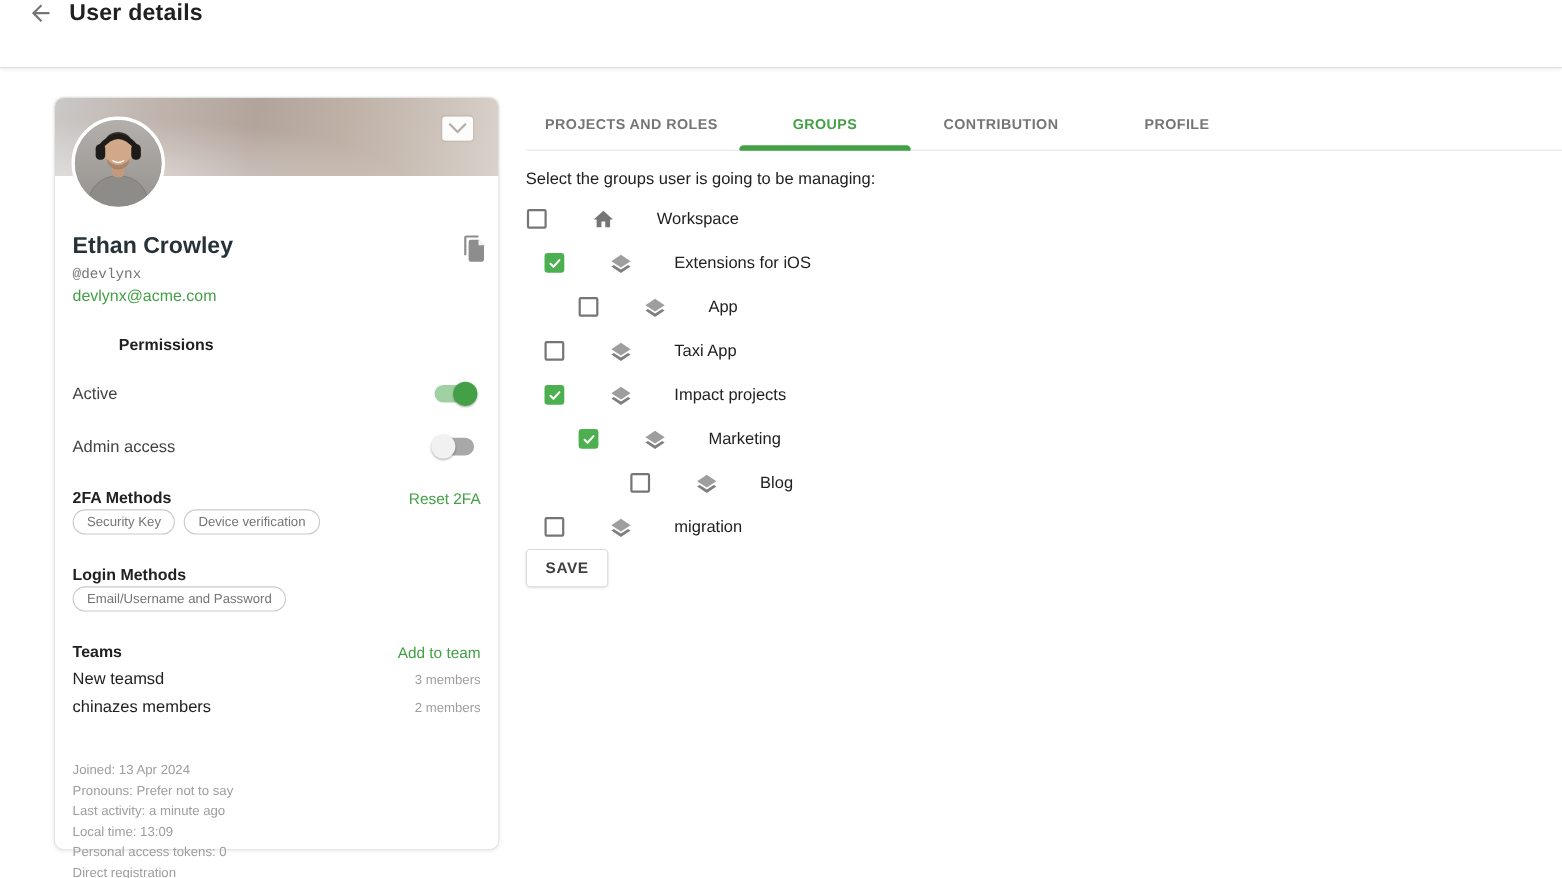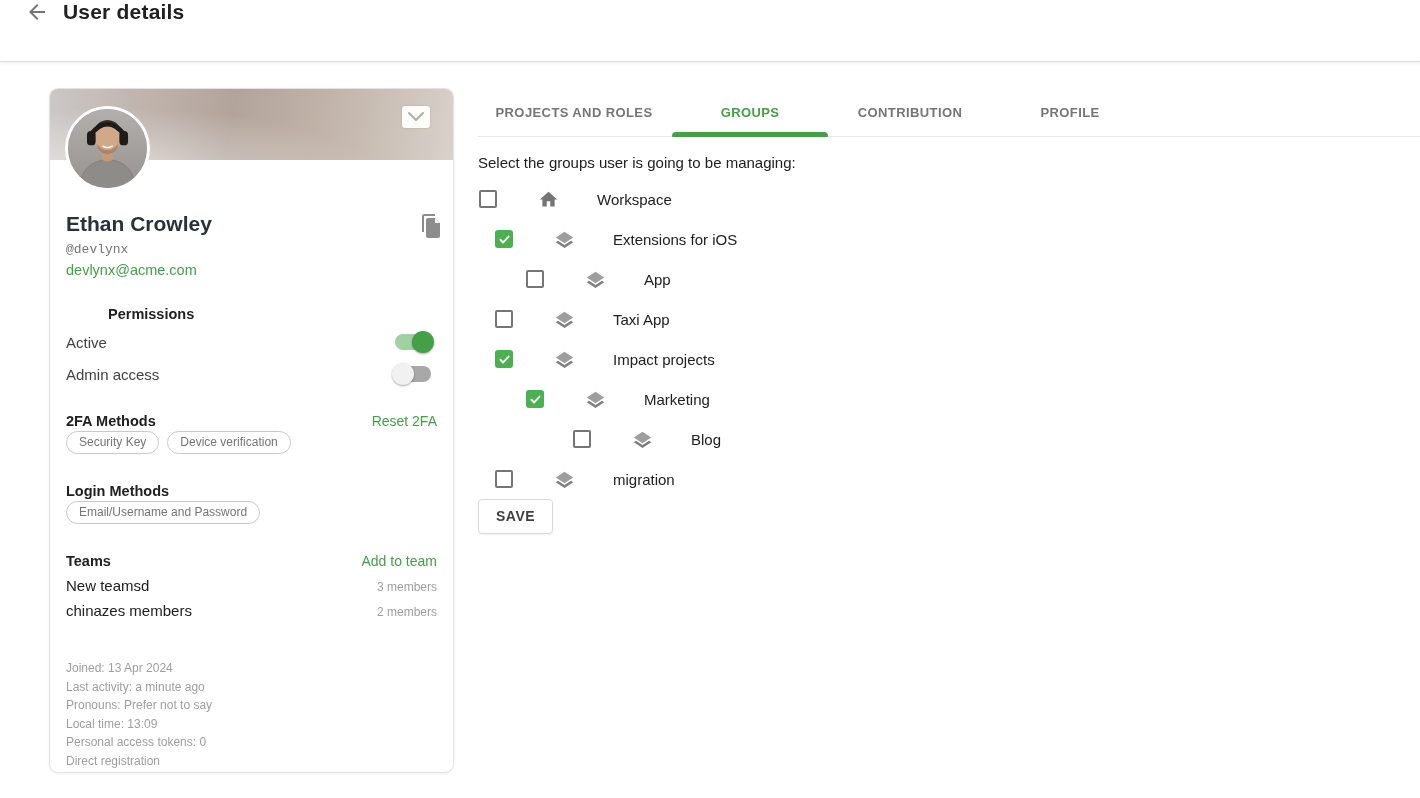--- a/index.html
+++ b/index.html
@@ -25,21 +25,21 @@
   .avatar-ring svg { display:block; width:100%; height:100%; }
   .card-body { padding:52px 16px 0 16px; position:relative; }
   .u-name { font-size:21px; font-weight:700; color:#263238; }
   .u-handle { margin-top:6px; font-size:13px; color:#757575;font-family:Liberation Mono, monospace; }
   .u-email { margin-top:5px; font-size:14.5px; color:#43a047; cursor:pointer; display:inline-block; }
   .copy-btn { position:absolute; right:10px; top:52px; width:24px; height:28px; cursor:pointer; }
 
   .sec-head { font-size:14.5px; font-weight:700; color:#212121; }
   .sec-row { display:flex; justify-content:space-between; align-items:center; }
   .perm-head { margin-top:27px;margin-left:42px; }
-  .toggle-row { display:flex; justify-content:space-between; align-items:center; margin-top:8px; height:24px; }
+  .toggle-row { display:flex; justify-content:space-between; align-items:center; margin-top:24px; height:24px; }
   .toggle-label { font-size:15px; color:#424242; }
 
   .toggle { position:relative; width:36px; height:16px; border-radius:8px; margin-right:6px; cursor:pointer; }
   .toggle .knob { position:absolute; top:-3px; width:22px; height:22px; border-radius:50%; box-shadow:0 1px 2px rgba(0,0,0,.35); }
   .toggle { background:#a8a8a8; }
   .toggle .knob { left:-3px; background:#f1f1f1; }
   .toggle.on { background:#9fd1a2; }
   .toggle.on .knob { left:auto; right:-3px; background:#43a047; }
 
   .twofa-head { margin-top:27px; }
@@ -182,22 +182,22 @@
       <span class="team-name">New teamsd</span>
       <span class="team-members">3 members</span>
     </div>
     <div class="team-row">
       <span class="team-name">chinazes members</span>
       <span class="team-members">2 members</span>
     </div>
 
     <div class="meta-block">
       <div class="meta-line">Joined: 13 Apr 2024</div>
+      <div class="meta-line">Pronouns: Prefer not to say</div>
       <div class="meta-line">Last activity: a minute ago</div>
-      <div class="meta-line">Pronouns: Prefer not to say</div>
       <div class="meta-line">Local time: 13:09</div>
       <div class="meta-line">Personal access tokens: 0</div>
       <div class="meta-line">Direct registration</div>
     </div>
   </div>
 </div>
 
 <div class="right-panel">
   <div class="tabs">
     <div class="tab tab-0">

